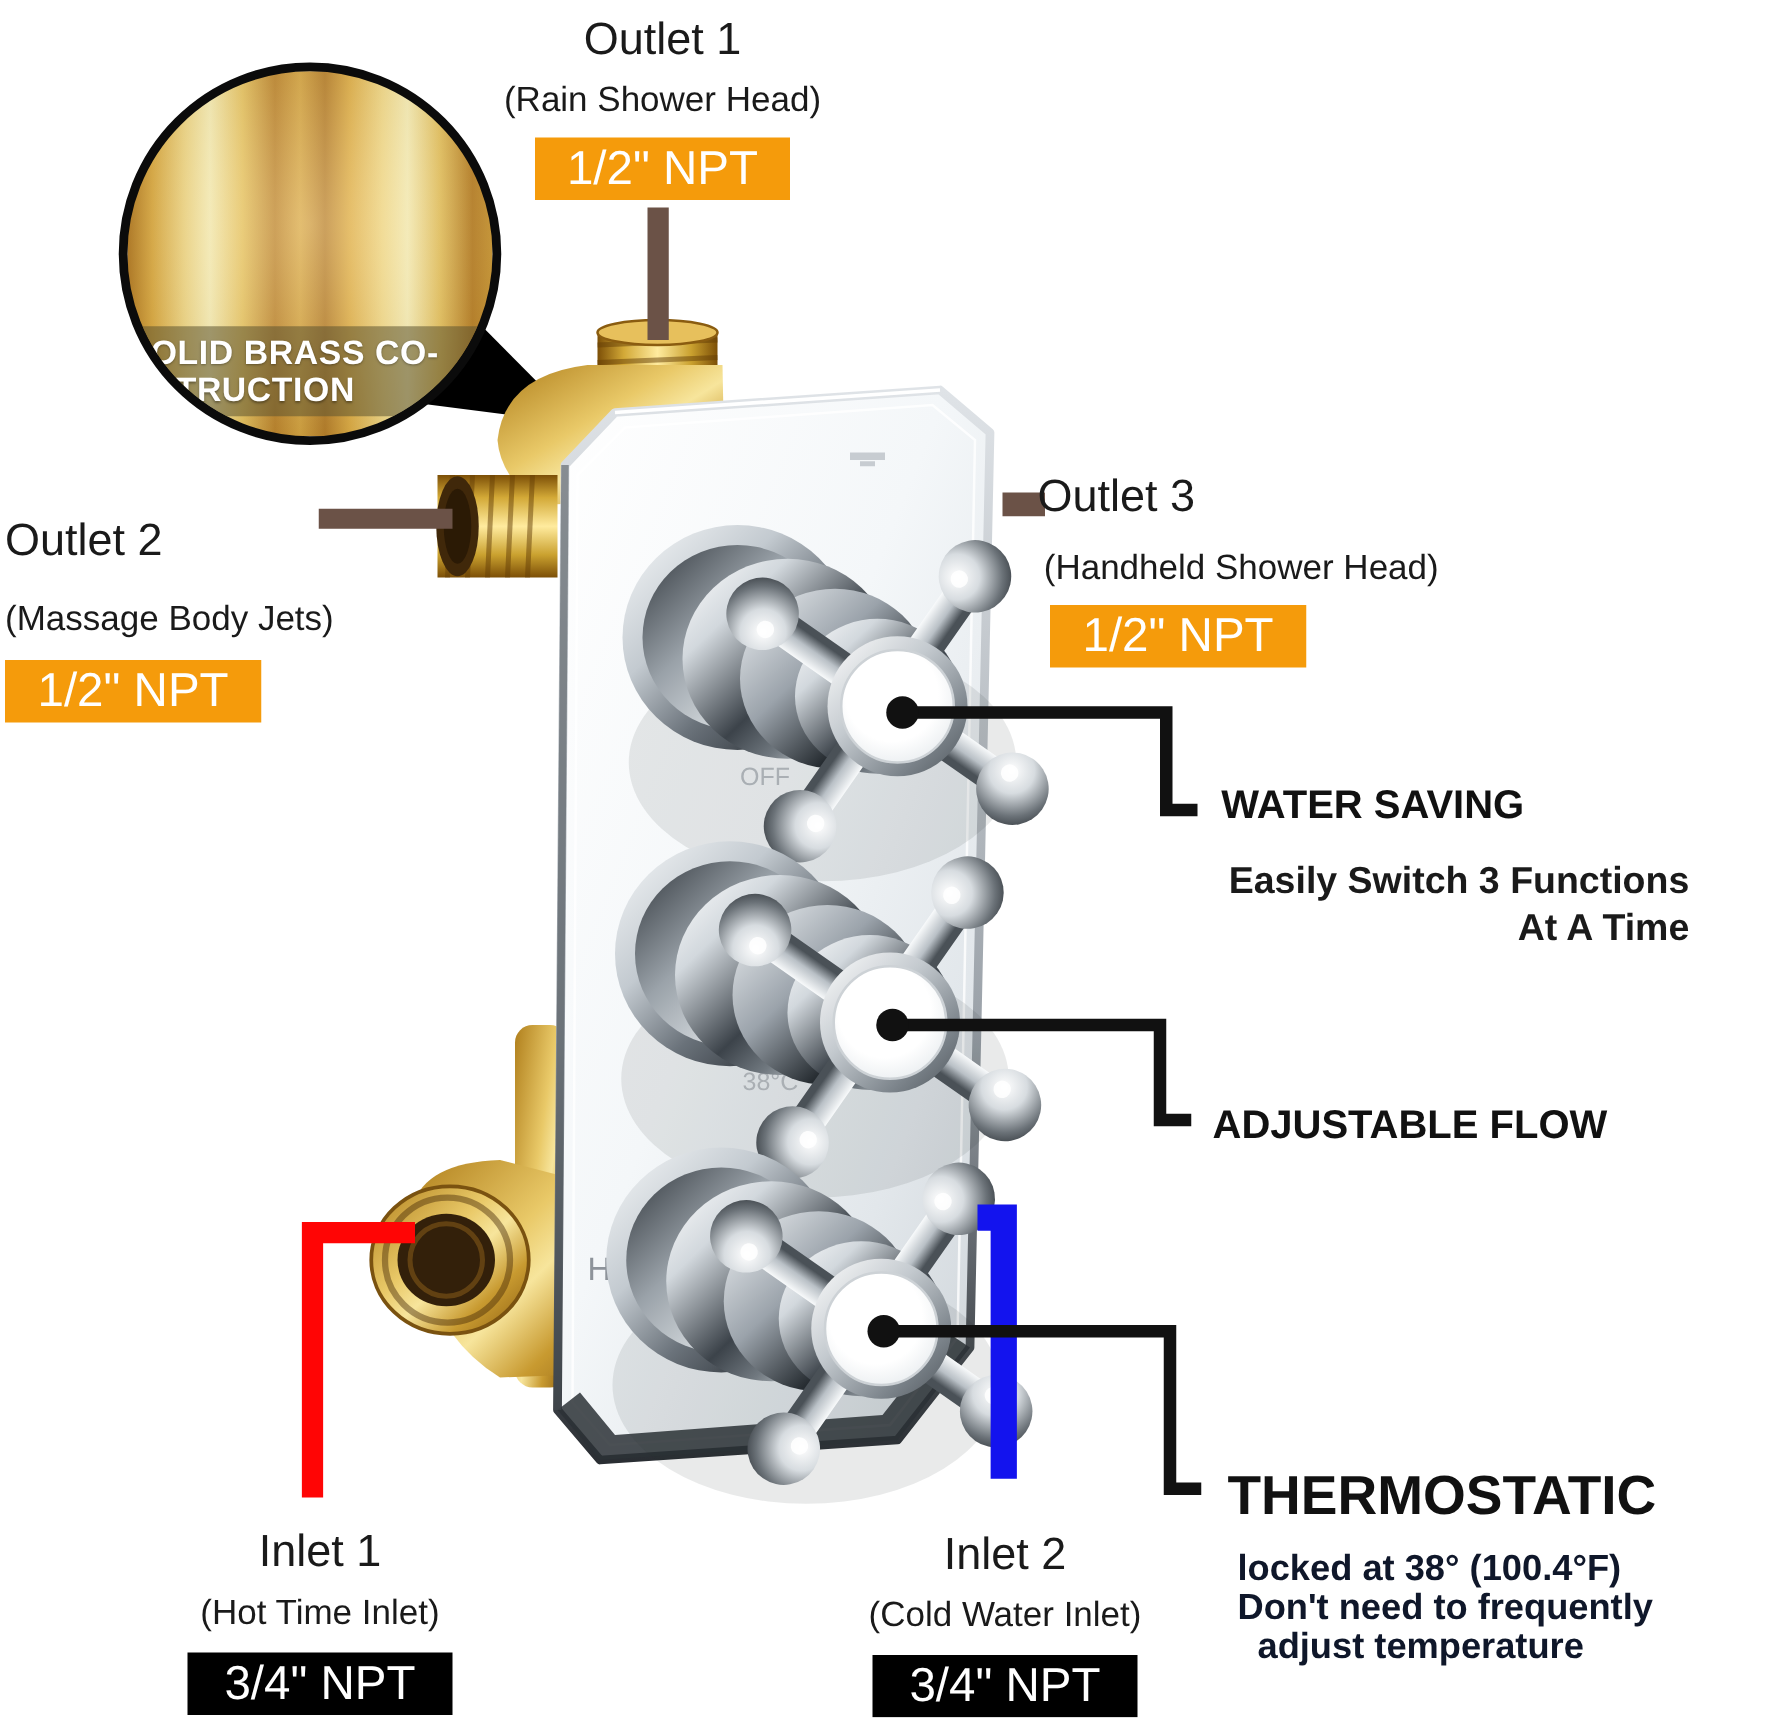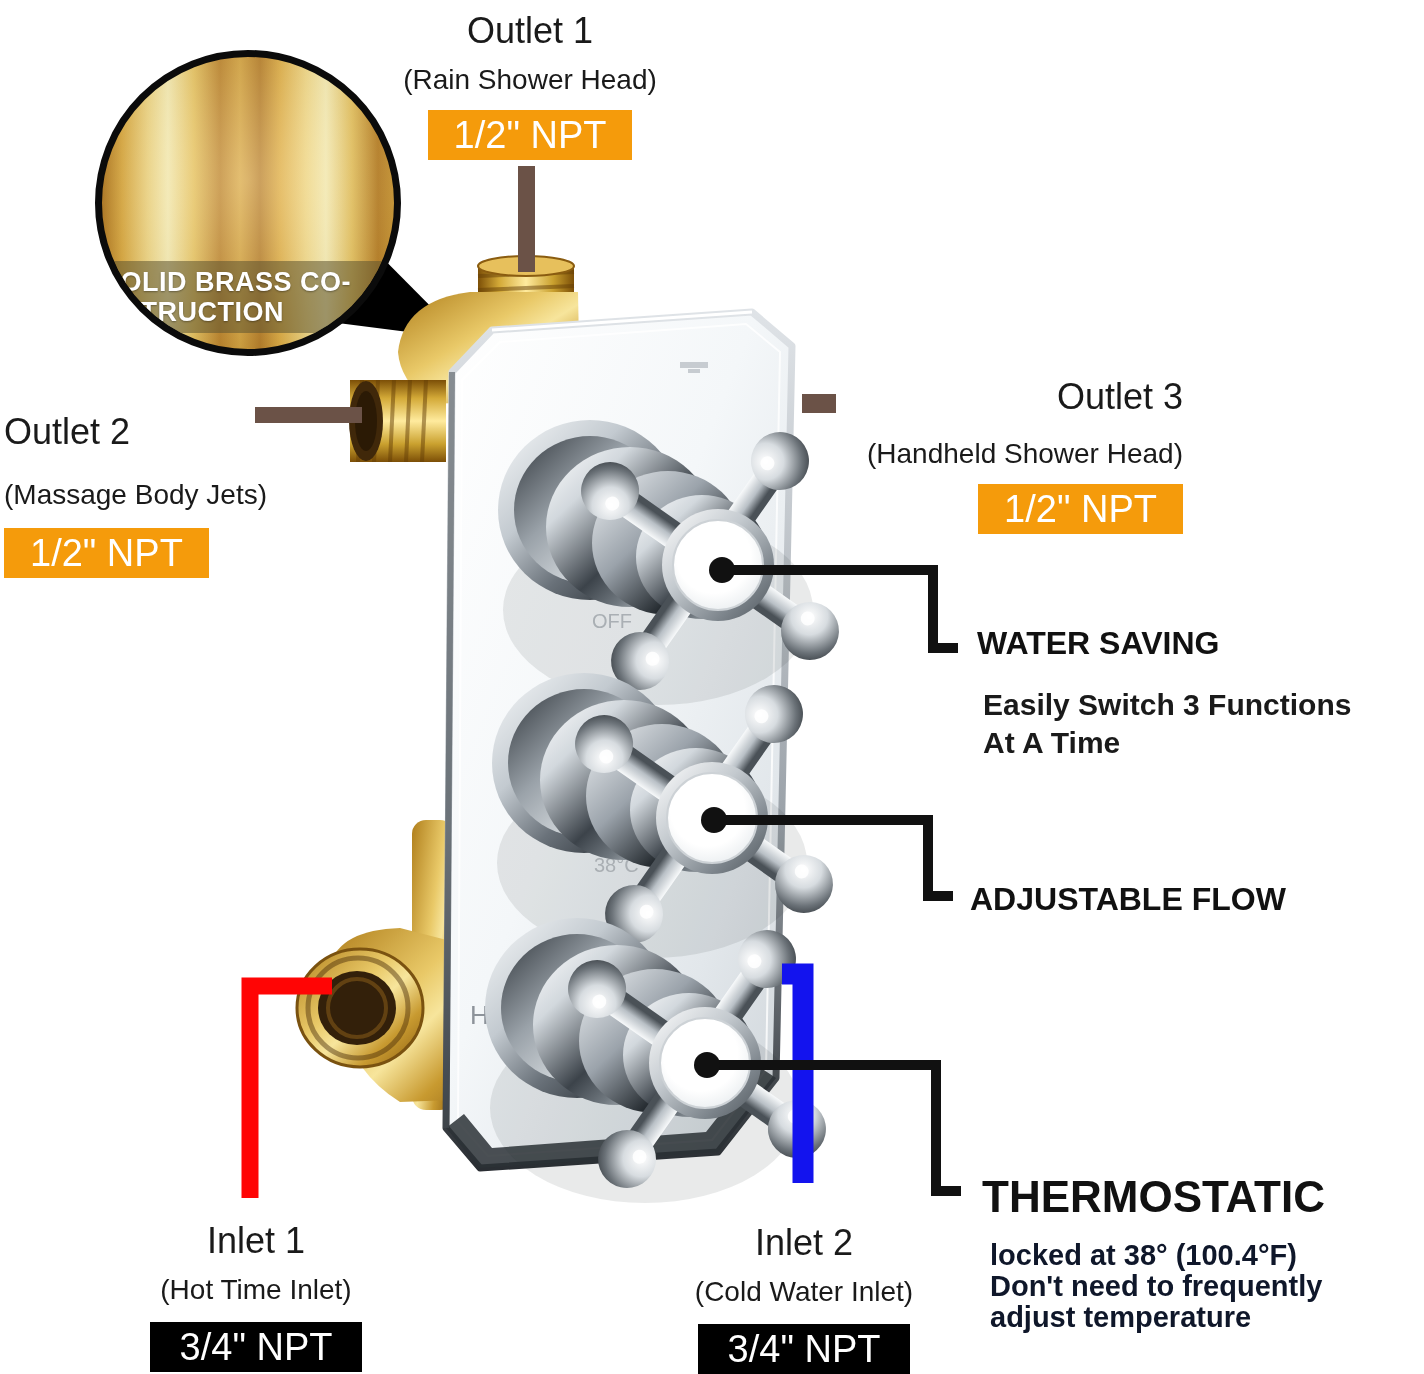--- a/index.html
+++ b/index.html
@@ -9,21 +9,21 @@
   }
   #scene{position:absolute;left:0;top:0;z-index:1;}
   .abs{position:absolute;}
   .title-lg{font-size:36px;line-height:58px;color:#1a1a1a;white-space:nowrap;}
   .subtitle{font-size:28px;line-height:40px;color:#1a1a1a;white-space:nowrap;}
   .badge{display:inline-block;color:#fff;font-size:38px;line-height:48px;padding:1px 26px;white-space:nowrap;}
   .badge.orange{background:#F59B0B;}
   .badge.black{background:#000;}
   .center{text-align:center;}
   .feature-title{font-size:32px;font-weight:bold;line-height:50px;color:#111;white-space:nowrap;}
-  .feature-desc{font-size:30px;font-weight:bold;line-height:38px;color:#1a1a1a;white-space:nowrap;}
+  .feature-desc{font-size:30px;font-weight:bold;line-height:38px;color:#1a1a1a;white-space:nowrap;text-align:right;}
   .thermo-desc{font-size:29px;font-weight:bold;line-height:31px;color:#0f172a;white-space:nowrap;}
   
   #magnifier{
     left:95px;top:50px;width:292px;height:292px;border-radius:50%;
     border:7px solid #0b0b0b;overflow:hidden;z-index:3;
     background:
       radial-gradient(ellipse at 50% 42%, rgba(255,255,255,0.30), rgba(0,0,0,0.10) 88%),
       repeating-linear-gradient(90deg,
         #b97c1e 0px,#e3ae3c 20px,#f8dc82 46px,#fff3b4 66px,
         #edc65a 92px,#c08322 118px,#d9a437 138px,#b97c1e 158px);
@@ -246,21 +246,21 @@
   </div>
 
   <div class="abs txt" style="left:4px;top:366px;margin-top:37px;">
     <div class="title-lg">Outlet 2</div>
     <div class="subtitle" style="margin-top:14px;">(Massage Body Jets)</div>
     <div style="margin-top:13px;">
       <span class="badge orange">1/2" NPT</span>
     </div>
   </div>
 
-  <div class="abs txt" style="left:862px;top:368px;text-align:right;">
+  <div class="abs txt" style="left:830px;top:368px;">
     <div class="title-lg">Outlet 3</div>
     <div class="subtitle" style="margin-top:8px;margin-left:5px;">(Handheld Shower Head)</div>
     <div style="margin-top:10px;margin-left:10px;">
       <span class="badge orange">1/2" NPT</span>
     </div>
   </div>
 
   <div class="abs txt" style="left:977px;top:618px;">
     <div class="feature-title">WATER SAVING</div>
     <div class="feature-desc" style="margin-top:18px;margin-left:6px;">Easily Switch 3 Functions</div>
@@ -268,21 +268,21 @@
   </div>
 
   <div class="abs txt" style="left:970px;top:874px;">
     <div class="feature-title">ADJUSTABLE FLOW</div>
   </div>
 
   <div class="abs txt" style="left:982px;top:1172px;">
     <div class="feature-title" style="font-size:44px;">THERMOSTATIC</div>
     <div class="thermo-desc" style="margin-top:18px;margin-left:8px;">locked at 38° (100.4°F)</div>
     <div class="thermo-desc" style="margin-left:8px;">Don't need to frequently</div>
-    <div class="thermo-desc" style="margin-left:8px;">adjust temperature</div>
+    <div class="thermo-desc" style="margin-left:24px;">adjust temperature</div>
   </div>
 
   <div class="abs txt center" style="left:60px;top:1212px;width:392px;">
     <div class="title-lg">Inlet 1</div>
     <div class="subtitle">(Hot Time Inlet)</div>
     <div style="margin-top:12px;">
       <span class="badge black" style="min-width:160px;">3/4" NPT</span>
     </div>
   </div>
 

